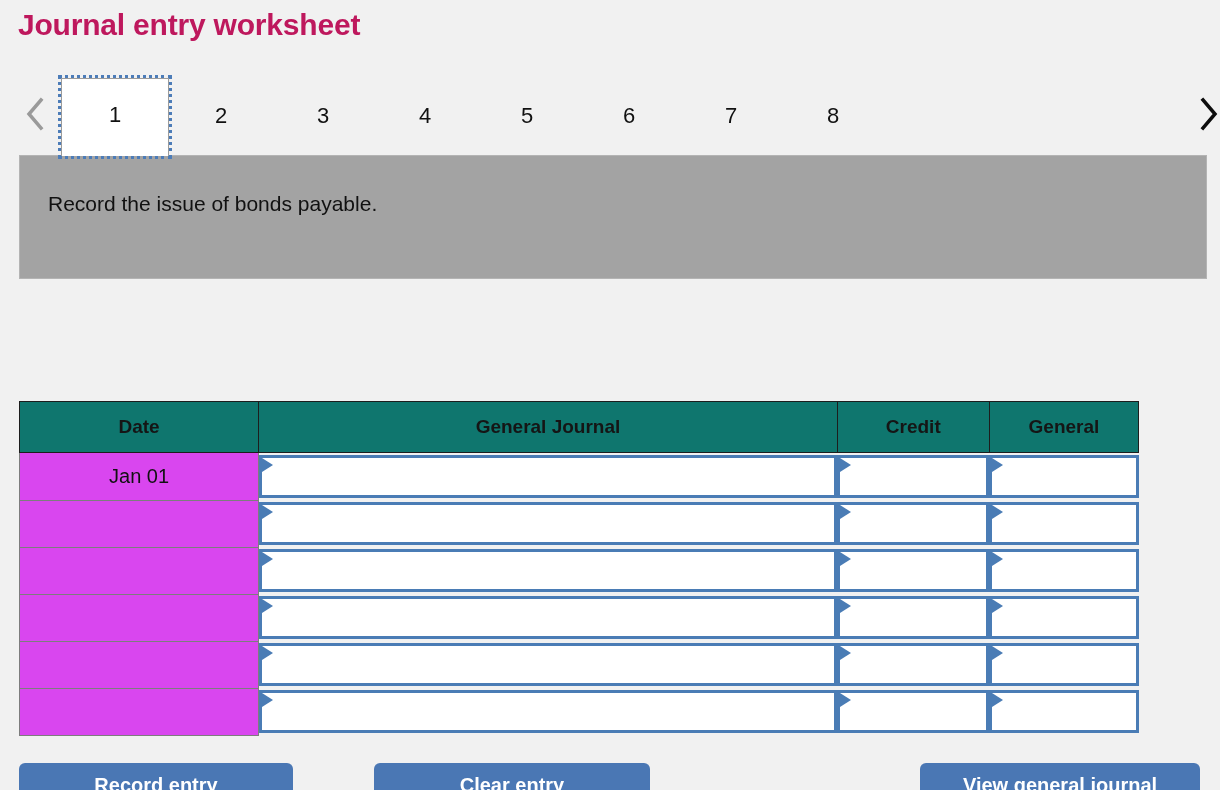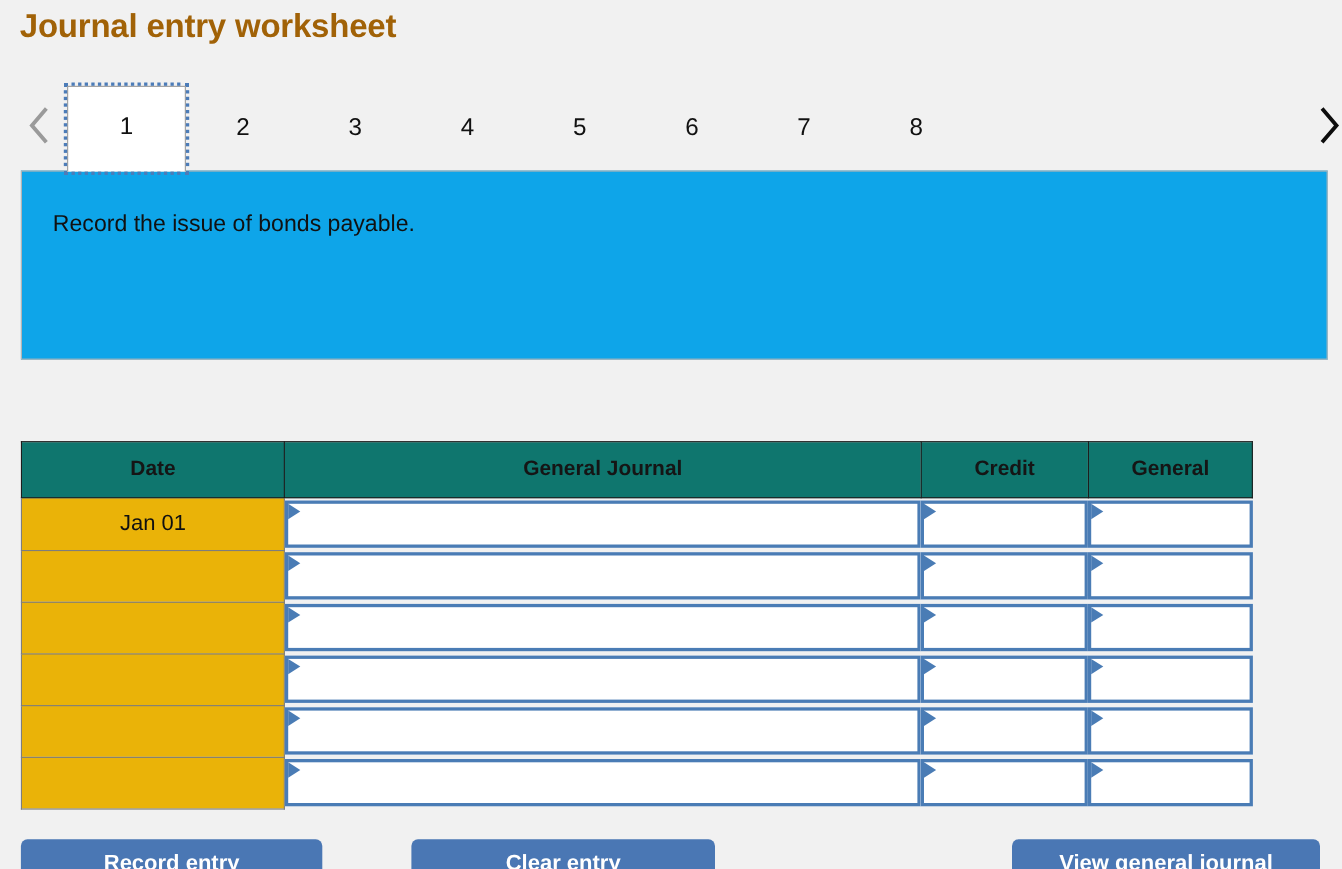--- a/index.html
+++ b/index.html
@@ -19,21 +19,21 @@
     background: #f1f1f1;
   }
 
   
   .page-title {
     position: absolute;
     left: 18px;
     top: 8px;
     font-size: 30px;
     font-weight: bold;
-    color: #a16207;
+    color: #be185d;
     letter-spacing: -0.2px;
     white-space: nowrap;
   }
 
   
   .tabbar {
     position: absolute;
     left: 0;
     top: 74px;
     width: 1220px;
@@ -91,22 +91,22 @@
     outline-offset: 0px;
     z-index: 5;
   }
 
   
   .desc-box {
     position: absolute;
     left: 19px;
     top: 155px;
     width: 1188px;
-    height: 172px;
-    background: #0ea5e9;
+    height: 124px;
+    background: #a3a3a3;
     border: 1px solid #b4b4b4;
     box-sizing: border-box;
     z-index: 2;
   }
 
   .desc-text {
     position: absolute;
     left: 28px;
     top: 36px;
     font-size: 21px;
@@ -142,21 +142,21 @@
     color: #151515;
     height: 50px;
     padding: 0;
     text-align: center;
   }
 
   .jtable td {
     border: 1px solid #7d7d7d;
     height: 45px;
     padding: 0;
-    background: #eab308;
+    background: #d946ef;
     vertical-align: middle;
   }
 
   .col-date   { width: 239px; }
   .col-gj     { width: 578px; }
   .col-debit  { width: 152px; }
   .col-credit { width: 149px; }
 
   .date-cell {
     text-align: center;

